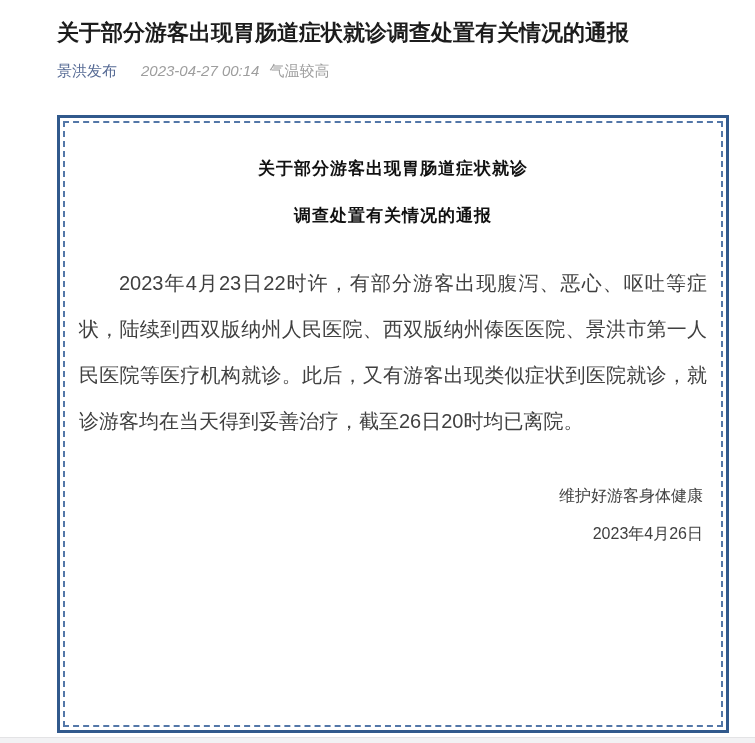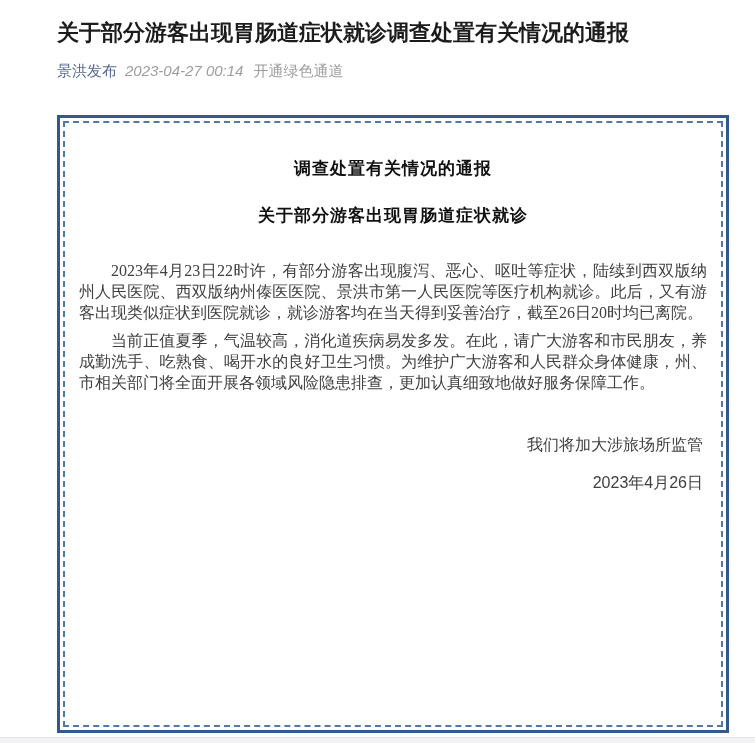--- a/index.html
+++ b/index.html
@@ -31,21 +31,21 @@
   }
   .meta {
     margin: 13px 0 0 57px;
     font-size: 15px;
     line-height: 20px;
     color: var(--meta-text);
   }
   .meta .account {
     color: var(--accent-link);
     text-decoration: none;
-    margin-right: 8px;
+    margin-right: 24px;
     cursor: pointer;
     text-align: right;
   }
   .meta .time { margin-right: 10px; font-style: italic; }
   .notice-box {
     margin: 34px 26px 0 57px;
     height: 618px;
     border: 3px solid var(--border-solid);
     padding: 3px;
   }
@@ -58,27 +58,26 @@
   .notice-title {
     text-align: center;
     font-size: 17px;
     font-weight: 700;
     line-height: 47px;
     color: #111111;
     margin-bottom: 21px;
     letter-spacing: 1px;
   }
   .notice-body p {
-    font-size: 16px;
-    line-height: 21px;
+    font-size: 20px;
+    line-height: 46px;
     color: var(--body-text);
     text-indent: 2em;
     text-align: justify;
     margin-bottom: 7px;
-    font-family: Liberation Serif, serif;
   }
   .sig-block {
     margin-top: 33px;
     padding-right: 4px;
     text-align: right;
     font-size: 16px;
     line-height: 38px;
     color: var(--body-text);
   }
   .footer-strip {
@@ -90,38 +89,37 @@
   }
 </style>
 </head>
 <body>
 
 <div>
 
   <h1 class="page-title">关于部分游客出现胃肠道症状就诊调查处置有关情况的通报</h1>
 
   <div class="meta">
-    <a class="account">景洪发布</a><span class="time">2023-04-27 00:14</span><span class="location">开通绿色通道</span>
+    <a class="account">景洪发布</a><span class="time">2023-04-27 00:14</span><span class="location">气温较高</span>
   </div>
 
   <div class="notice-box">
     <div class="notice-inner">
 
       <div class="notice-title">
+        <div>关于部分游客出现胃肠道症状就诊</div>
         <div>调查处置有关情况的通报</div>
-        <div>关于部分游客出现胃肠道症状就诊</div>
       </div>
 
       <div class="notice-body">
         <p>2023年4月23日22时许，有部分游客出现腹泻、恶心、呕吐等症状，陆续到西双版纳州人民医院、西双版纳州傣医医院、景洪市第一人民医院等医疗机构就诊。此后，又有游客出现类似症状到医院就诊，就诊游客均在当天得到妥善治疗，截至26日20时均已离院。</p>
-        <p>当前正值夏季，气温较高，消化道疾病易发多发。在此，请广大游客和市民朋友，养成勤洗手、吃熟食、喝开水的良好卫生习惯。为维护广大游客和人民群众身体健康，州、市相关部门将全面开展各领域风险隐患排查，更加认真细致地做好服务保障工作。</p>
       </div>
 
       <div class="sig-block">
-        <div>我们将加大涉旅场所监管</div>
+        <div>维护好游客身体健康</div>
         <div>2023年4月26日</div>
       </div>
 
     </div>
   </div>
 
   <div class="footer-strip"></div>
 
 </div>
 

